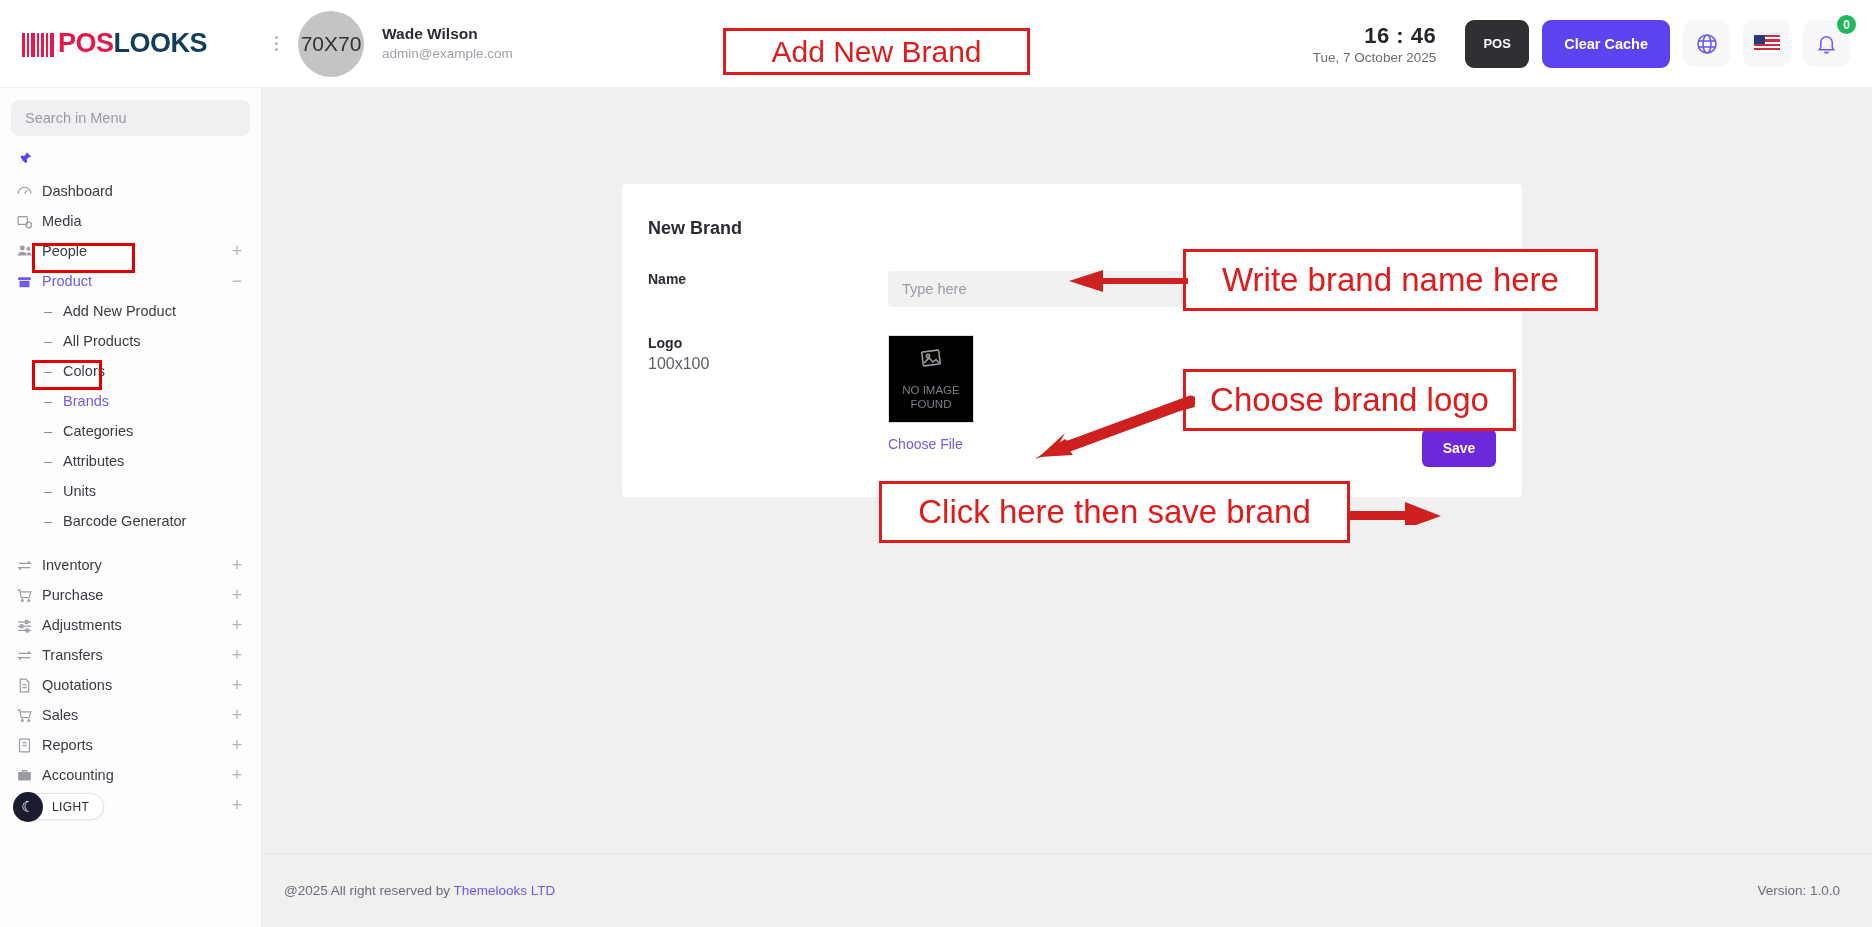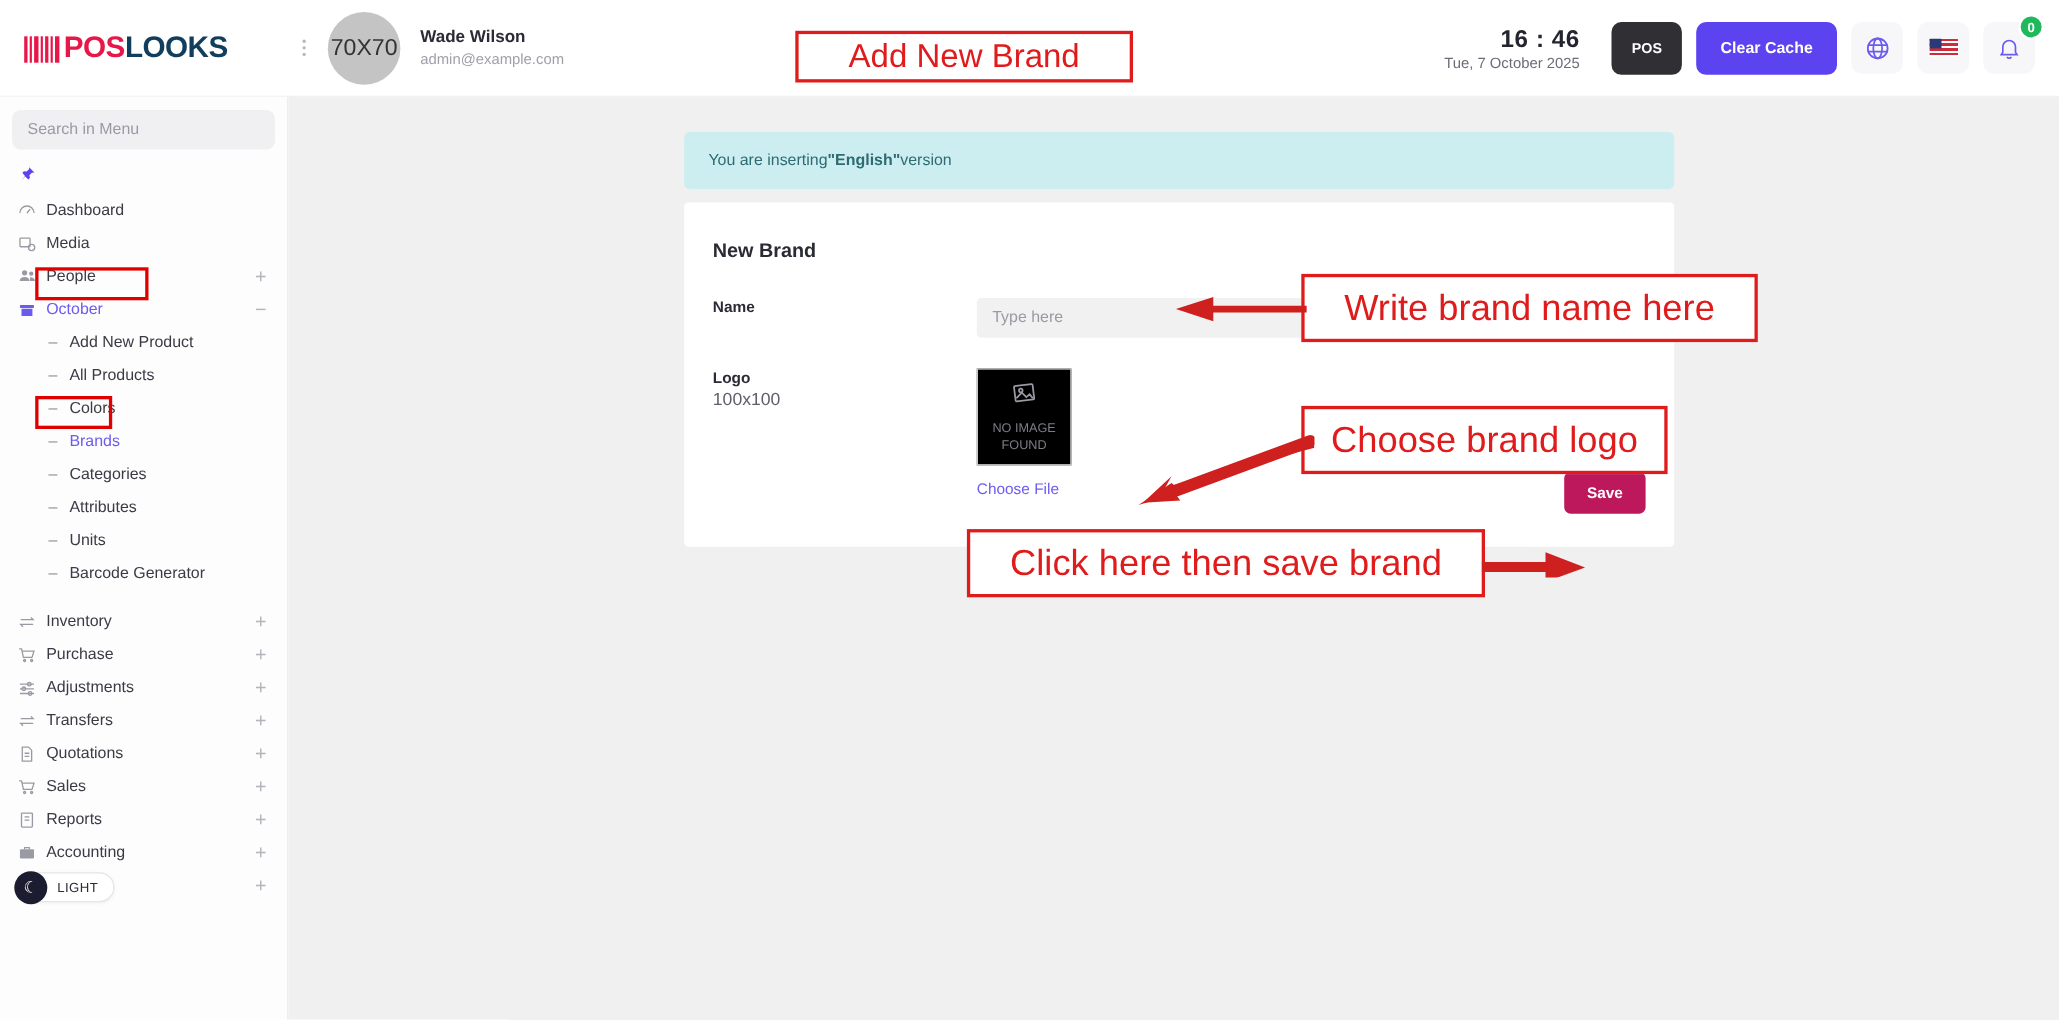--- a/index.html
+++ b/index.html
@@ -153,21 +153,21 @@
   }
   .text-input::placeholder { color: #9a9aa4; }
   .thumb {
     width: 86px; height: 88px; border: 1px solid #dcdce1; background: #000000;
     display: flex; flex-direction: column; align-items: center; justify-content: center;
   }
   .thumb .ph-icon { margin-bottom: 8px; }
   .thumb .ph-text { font-size: 11.5px; color: #7d7d88; text-align: center; line-height: 1.25; }
   .choose-file { font-size: 14px; color: #6b5bf0; margin-top: 13px; cursor: pointer; display: inline-block; }
   .btn-save {
-    background: #be185d; color: #fff; border: none; border-radius: 6px;
+    background: #6d28d9; color: #fff; border: none; border-radius: 6px;
     width: 74px; height: 38px; font-size: 14px; font-weight: bold; cursor: pointer;
   }
 
   
   .footer {
     position: absolute; bottom: 0; left: 0; width: 1610px; height: 74px;
     background: #f0f0f0; display: flex; align-items: center;
     padding: 0 32px 0 22px; border-top: 1px solid #e6e6e6;
   }
   .footer-left { font-size: 13.5px; color: #6c6c78; }
@@ -300,21 +300,21 @@
         <span class="mi-toggle">+</span>
       </li>
 
       <li class="menu-item active">
         <span class="mi-icon">
           <svg width="17" height="17" viewBox="0 0 24 24" fill="currentColor">
               <rect x="3" y="6" width="18" height="4" rx="1"></rect>
               <path d="M5 11h14v9H5z"></path>
             </svg>
         </span>
-        <span class="mi-label">October</span>
+        <span class="mi-label">Product</span>
         <span class="mi-toggle">−</span>
       </li>
 
       <ul class="submenu">
         <li class="sub-item">
           <span class="dash">–</span>
           <span class="sub-label">Add New Product</span>
         </li>
         <li class="sub-item">
           <span class="dash">–</span>
@@ -463,25 +463,20 @@
 
     <div class="theme-toggle">
       <span class="moon">☾</span>
       <span class="tlabel">LIGHT</span>
     </div>
   </div>
 
   <div class="main">
     <div class="content">
 
-      <div class="alert">
-        <span>You are inserting </span>
-        <b>"English"</b>
-        <span> version</span>
-      </div>
 
       <div class="card">
         <div class="card-title">New Brand</div>
 
         <div class="form-row" style="margin-top:32px;">
           <div class="form-label">
             <div class="lbl">Name</div>
           </div>
           <input class="text-input" type="text" placeholder="Type here" style="">
         </div>
@@ -508,20 +503,26 @@
             <span class="choose-file">Choose File</span>
           </div>
         </div>
 
         <div style="position:absolute; right:26px; bottom:30px;">
           <button class="btn-save">Save</button>
         </div>
       </div>
     </div>
 
+    <div class="footer">
+      <div class="footer-left">
+        <span>@2025 All right reserved by </span><a href="#">Themelooks LTD</a>
+      </div>
+      <div class="footer-right">Version: 1.0.0</div>
+    </div>
   </div>
 
   <div>
 
     <div class="anno" style="left:723px; top:28px; width:307px; height:47px; font-size:30px;">Add New Brand</div>
 
     <div class="anno" style="left:1183px; top:249px; width:415px; height:62px; font-size:33px;">Write brand name here</div>
     <svg class="anno-arrow" style="left:1063px; top:268px;" width="125" height="26" viewBox="0 0 125 26">
       <path d="M125 10h-85v-8L6 13l34 11v-8h85z" fill="#cf2020"></path>
     </svg>

